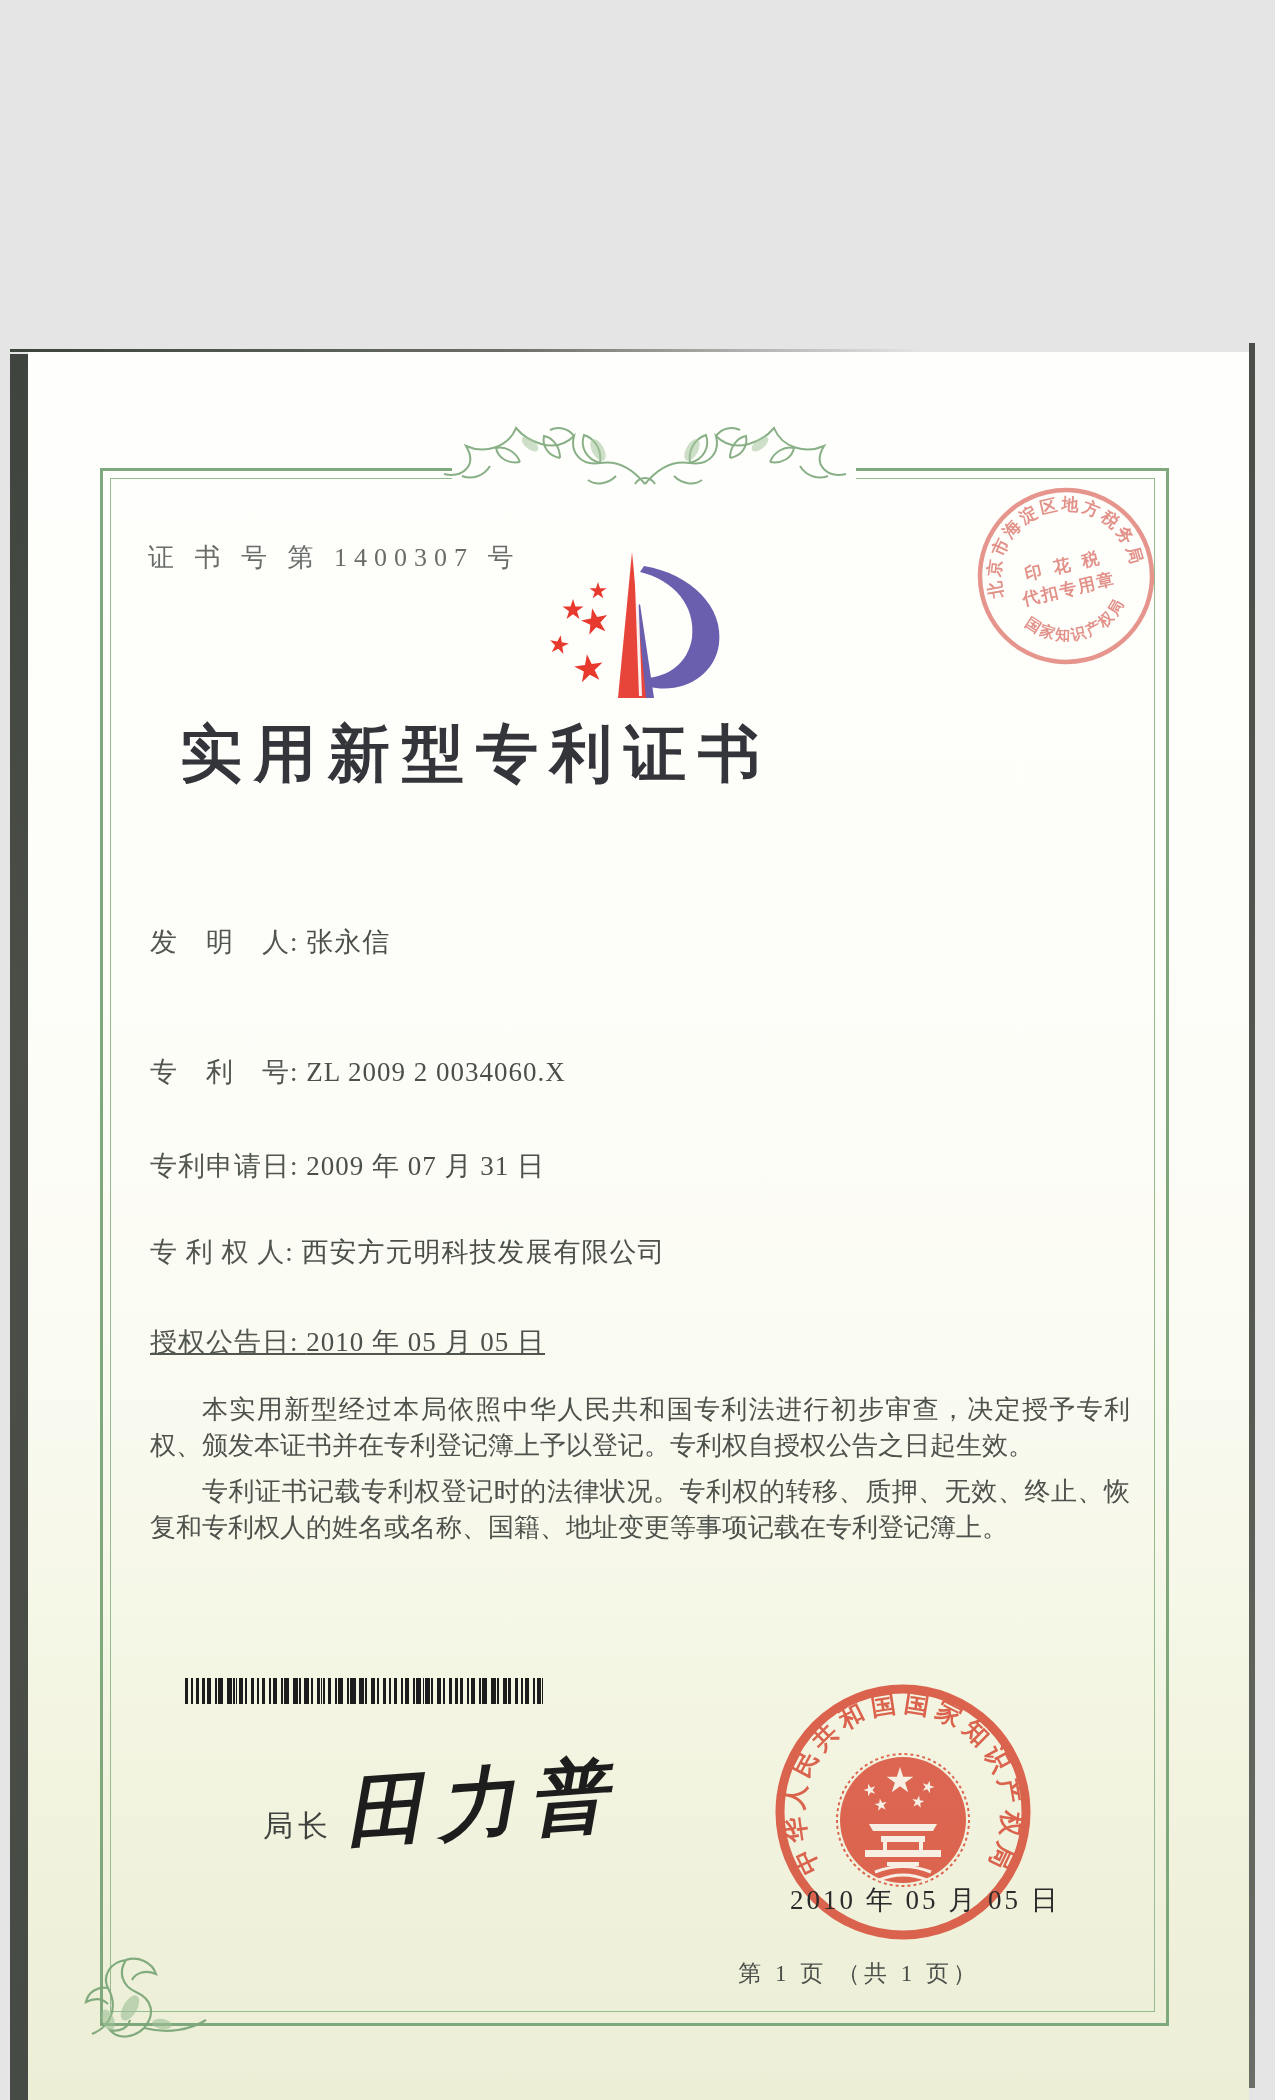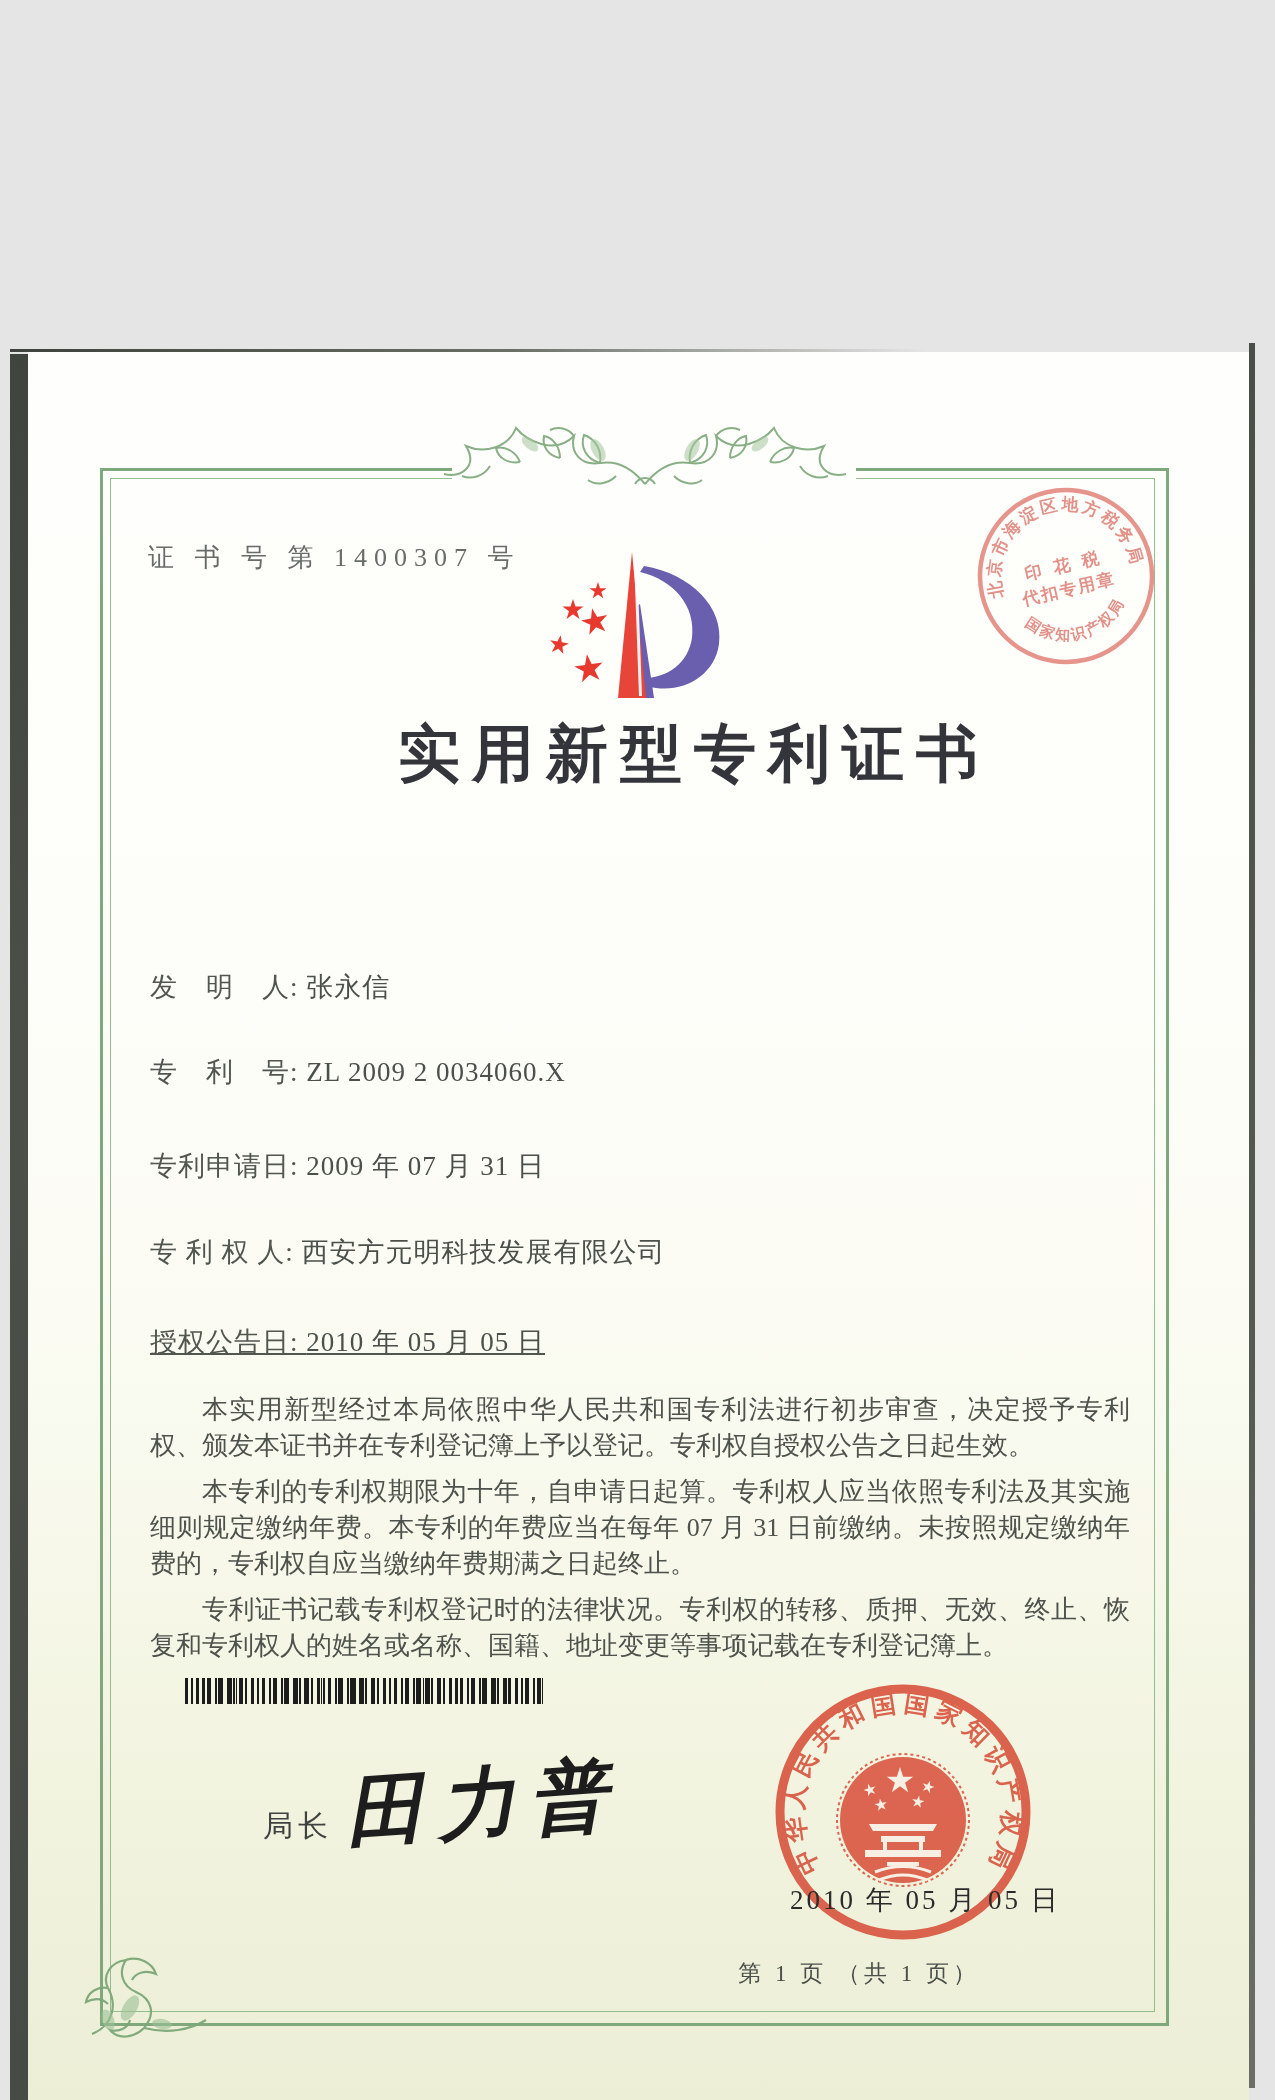--- a/index.html
+++ b/index.html
@@ -19,25 +19,25 @@
   .frame-outer{position:absolute;left:100px;top:468px;width:1063px;height:1552px;
                border:3px solid #7fa87c;}
   .frame-inner{position:absolute;left:110px;top:478px;width:1043px;height:1532px;
                border:1px solid #93bd8e;}
   .frame-gap{position:absolute;left:452px;top:462px;width:404px;height:22px;background:#fefefc;}
   .ornament-top{position:absolute;left:430px;top:406px;}
   .ornament-corner{position:absolute;left:78px;top:1950px;}
   
   .cert-no{position:absolute;left:148px;top:540px;font-size:26px;letter-spacing:7px;color:#686d68;white-space:nowrap;}
   .logo{position:absolute;left:528px;top:546px;}
-  .title{position:absolute;left:180px;top:712px;width:810px;margin:0;text-align:right;
+  .title{position:absolute;left:180px;top:712px;width:810px;margin:0;text-align:left;
          font-size:62px;font-weight:700;letter-spacing:12px;color:#33353a;white-space:nowrap;}
   .field{position:absolute;left:150px;font-size:27px;color:#51564f;white-space:nowrap;letter-spacing:1px;}
   .field .val{color:#4b504b;}
-  .f1{top:878px;} .f2{top:969px;} .f3{top:1054px;} .f4{top:1148px;} .f5{top:1234px;} .f6{top:1324px;text-decoration:underline;}
+  .f1{top:878px;} .f2{top:924px;} .f3{top:1054px;} .f4{top:1148px;} .f5{top:1234px;} .f6{top:1324px;text-decoration:underline;}
   .body{position:absolute;left:140px;top:1382px;width:1000px;font-size:26px;line-height:36px;
         text-align:justify;color:#4e524c;}
   .body p{margin:10px;text-indent:2em;}
   .barcode{position:absolute;left:185px;top:1678px;width:360px;height:26px;
      background-image:
        repeating-linear-gradient(90deg,#1c1c1c 0 2px,rgba(0,0,0,0) 2px 6px),
        repeating-linear-gradient(90deg,#1c1c1c 0 3px,rgba(0,0,0,0) 3px 11px),
        repeating-linear-gradient(90deg,#1c1c1c 0 1px,rgba(0,0,0,0) 1px 17px);}
   .signer-role{position:absolute;left:263px;top:1806px;font-size:30px;letter-spacing:5px;color:#3f423f;}
   .sig-name{position:absolute;left:345px;top:1752px;font-size:78px;font-weight:700;font-style:italic;
@@ -136,21 +136,20 @@
   </div>
   <div class="field f5">
     <span class="lbl">专 利 权 人: </span><span class="val">西安方元明科技发展有限公司</span>
   </div>
   <div class="field f6">
     <span class="lbl">授权公告日: </span><span class="val">2010 年 05 月 05 日</span>
   </div>
 
   <div class="body">
     <p>本实用新型经过本局依照中华人民共和国专利法进行初步审查，决定授予专利权、颁发本证书并在专利登记簿上予以登记。专利权自授权公告之日起生效。</p>
-    <p>本专利的专利权期限为十年，自申请日起算。专利权人应当依照专利法及其实施细则规定缴纳年费。本专利的年费应当在每年 07 月 31 日前缴纳。未按照规定缴纳年费的，专利权自应当缴纳年费期满之日起终止。</p>
     <p>专利证书记载专利权登记时的法律状况。专利权的转移、质押、无效、终止、恢复和专利权人的姓名或名称、国籍、地址变更等事项记载在专利登记簿上。</p>
   </div>
 
   <div class="barcode"></div>
 
   <div class="signer-role">局长</div>
   <div class="sig-name">田力普</div>
 
   <svg class="seal-main" width="280" height="280" viewBox="0 0 280 280">
     <defs>

